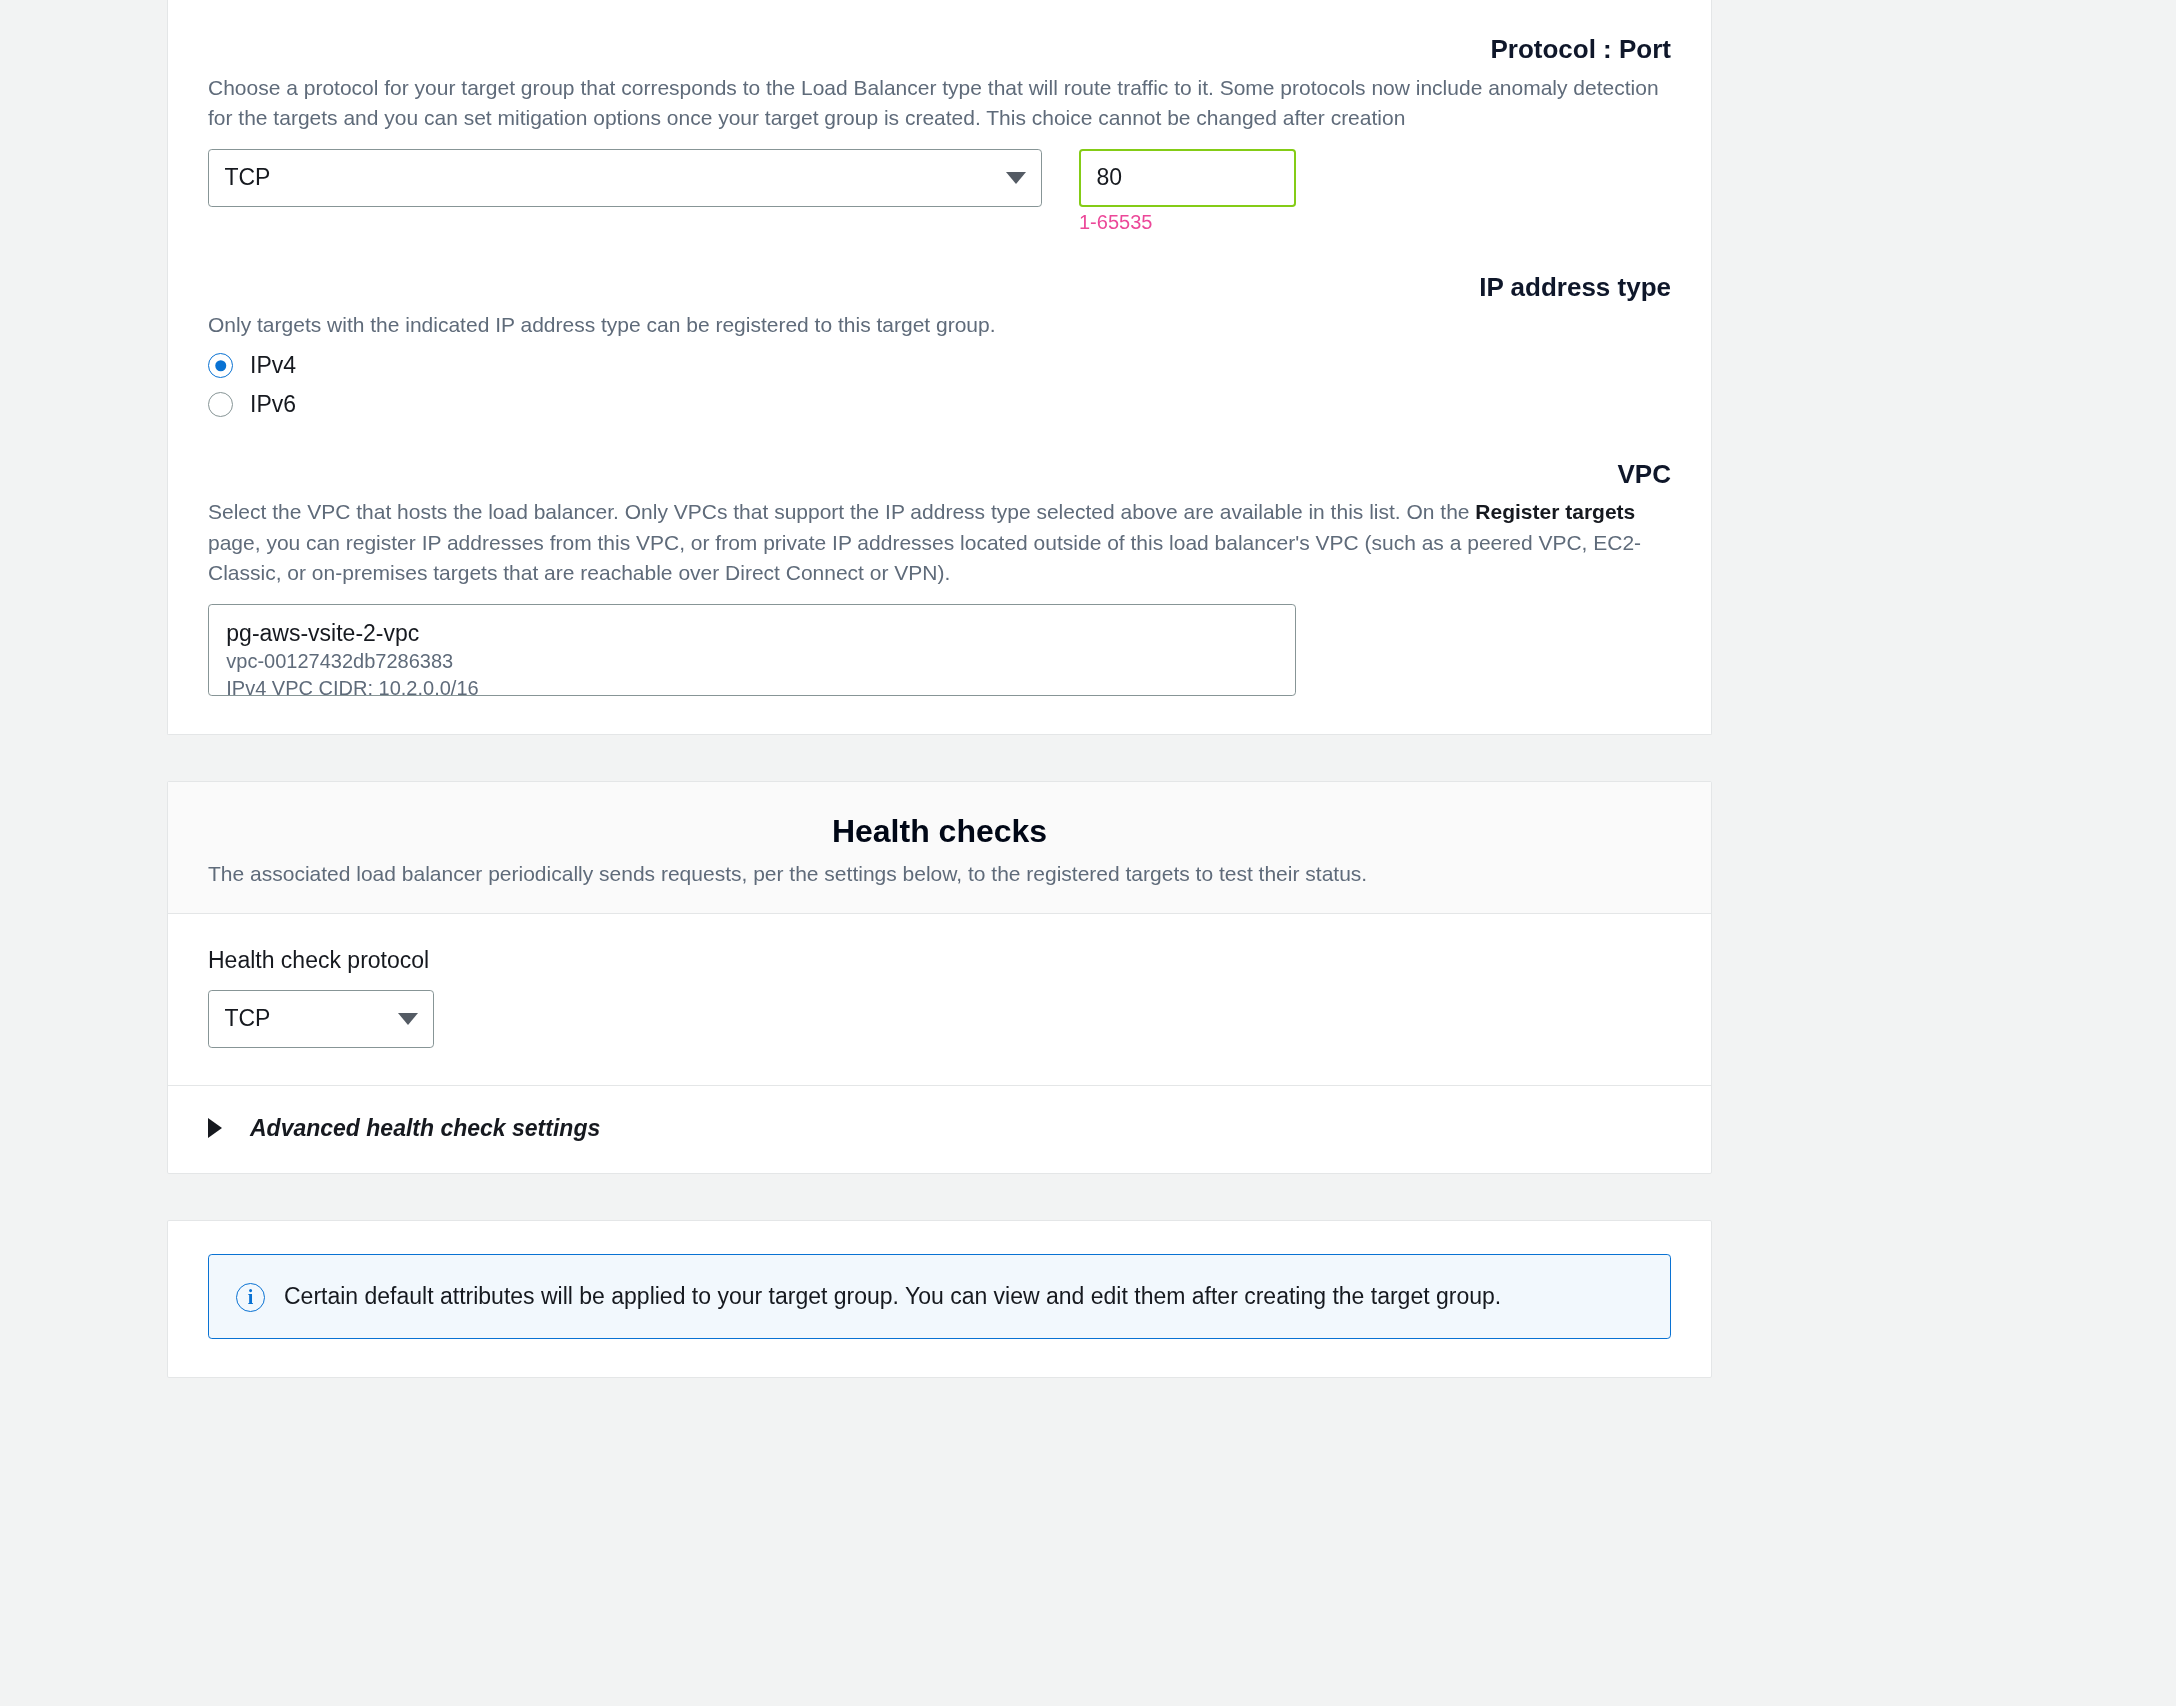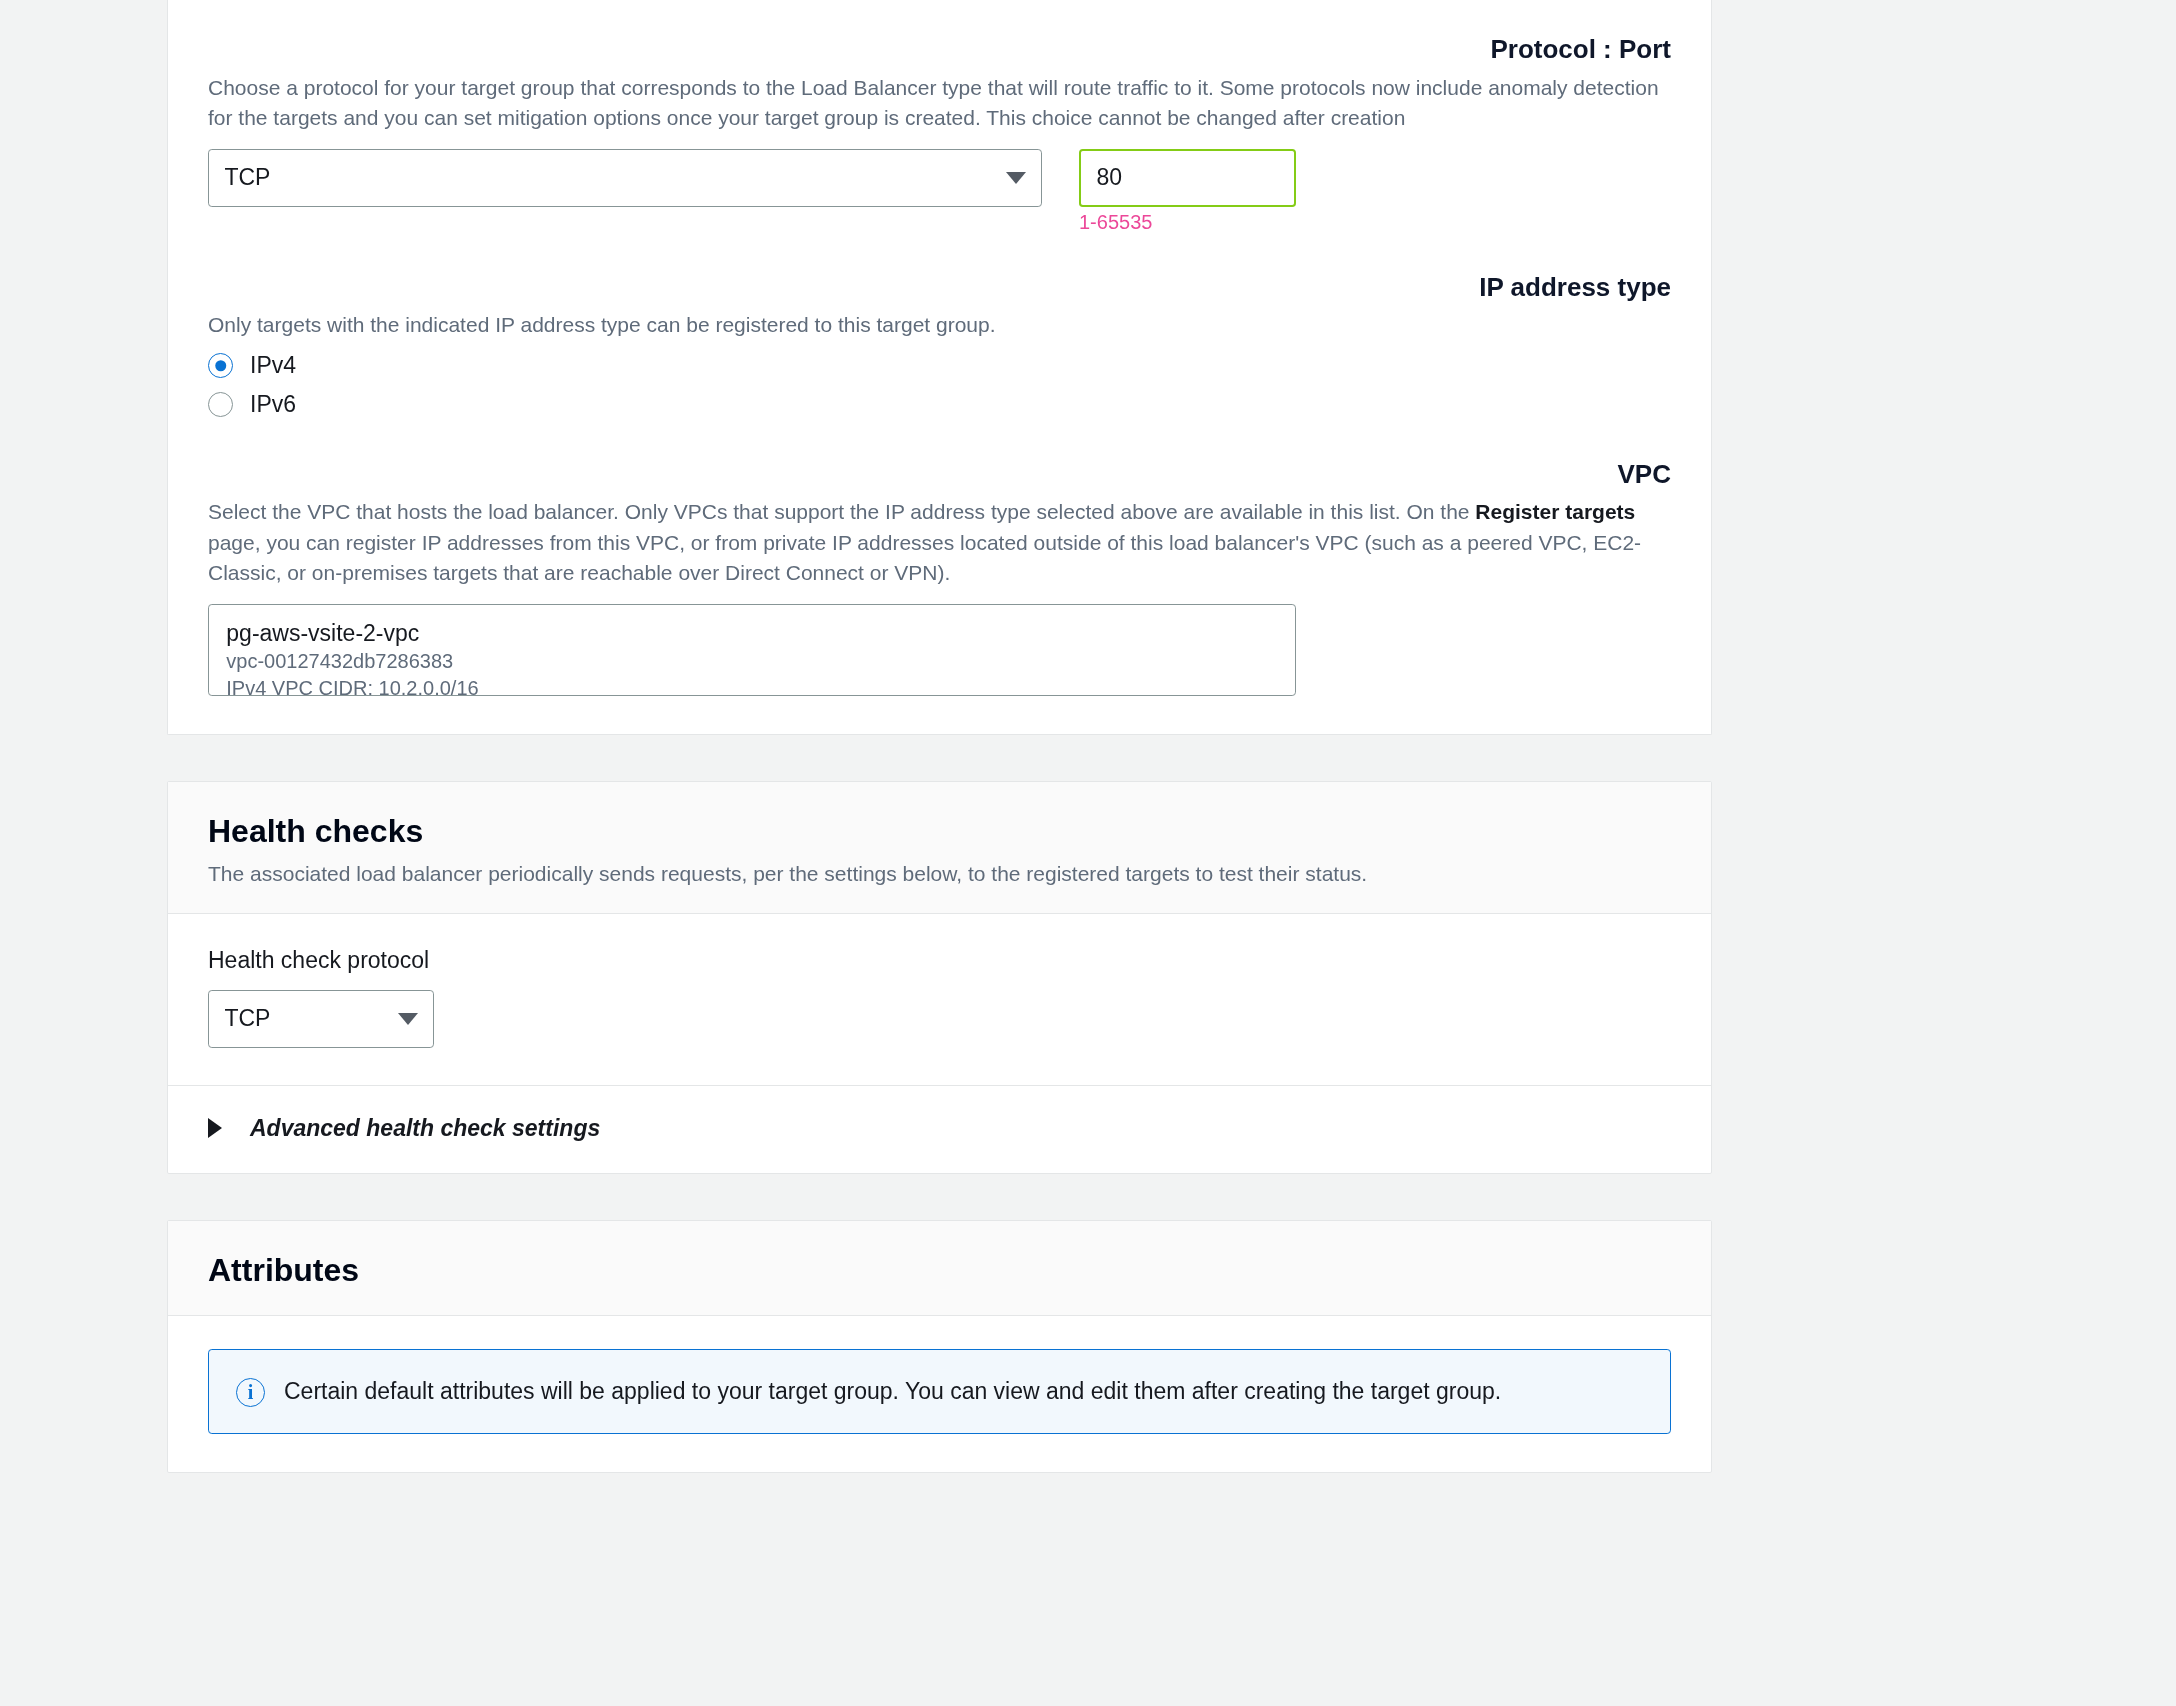--- a/index.html
+++ b/index.html
@@ -153,20 +153,21 @@
     padding: 29px 40px 25px 40px;
     border-bottom: 1px solid #e4e6e7;
     background: #fafafa;
   }
   .card-title {
     font-size: 32px;
     font-weight: 700;
     color: #000716;
     margin: 0 0 7.7px 0;
     line-height: 1.25;
+    text-align: center;
   }
   .card-sub {
     font-size: 21px;
     color: #5f6b7a;
     margin: 0;
     line-height: 1.4;
   }
   .card-body {
     padding: 33px 40px 37px 40px;
     border-bottom: 1px solid #e4e6e7;
@@ -296,23 +297,20 @@
         <span class="caret"></span>
       </div>
     </div>
     <div class="expand-row">
       <span class="tri"></span>
       <span class="expand-label">Advanced health check settings</span>
     </div>
   </div>
 
   <div class="card">
-    <div class="card-header">
-      <h2 class="card-title" style="margin-bottom:0">Attributes</h2>
-    </div>
     <div class="alert">
       <span class="alert-icon">i</span>
       <span class="alert-text">Certain default attributes will be applied to your target group. You can view and edit them after creating the target group.</span>
     </div>
   </div>
 
 </div>
 
 
 </body></html>

